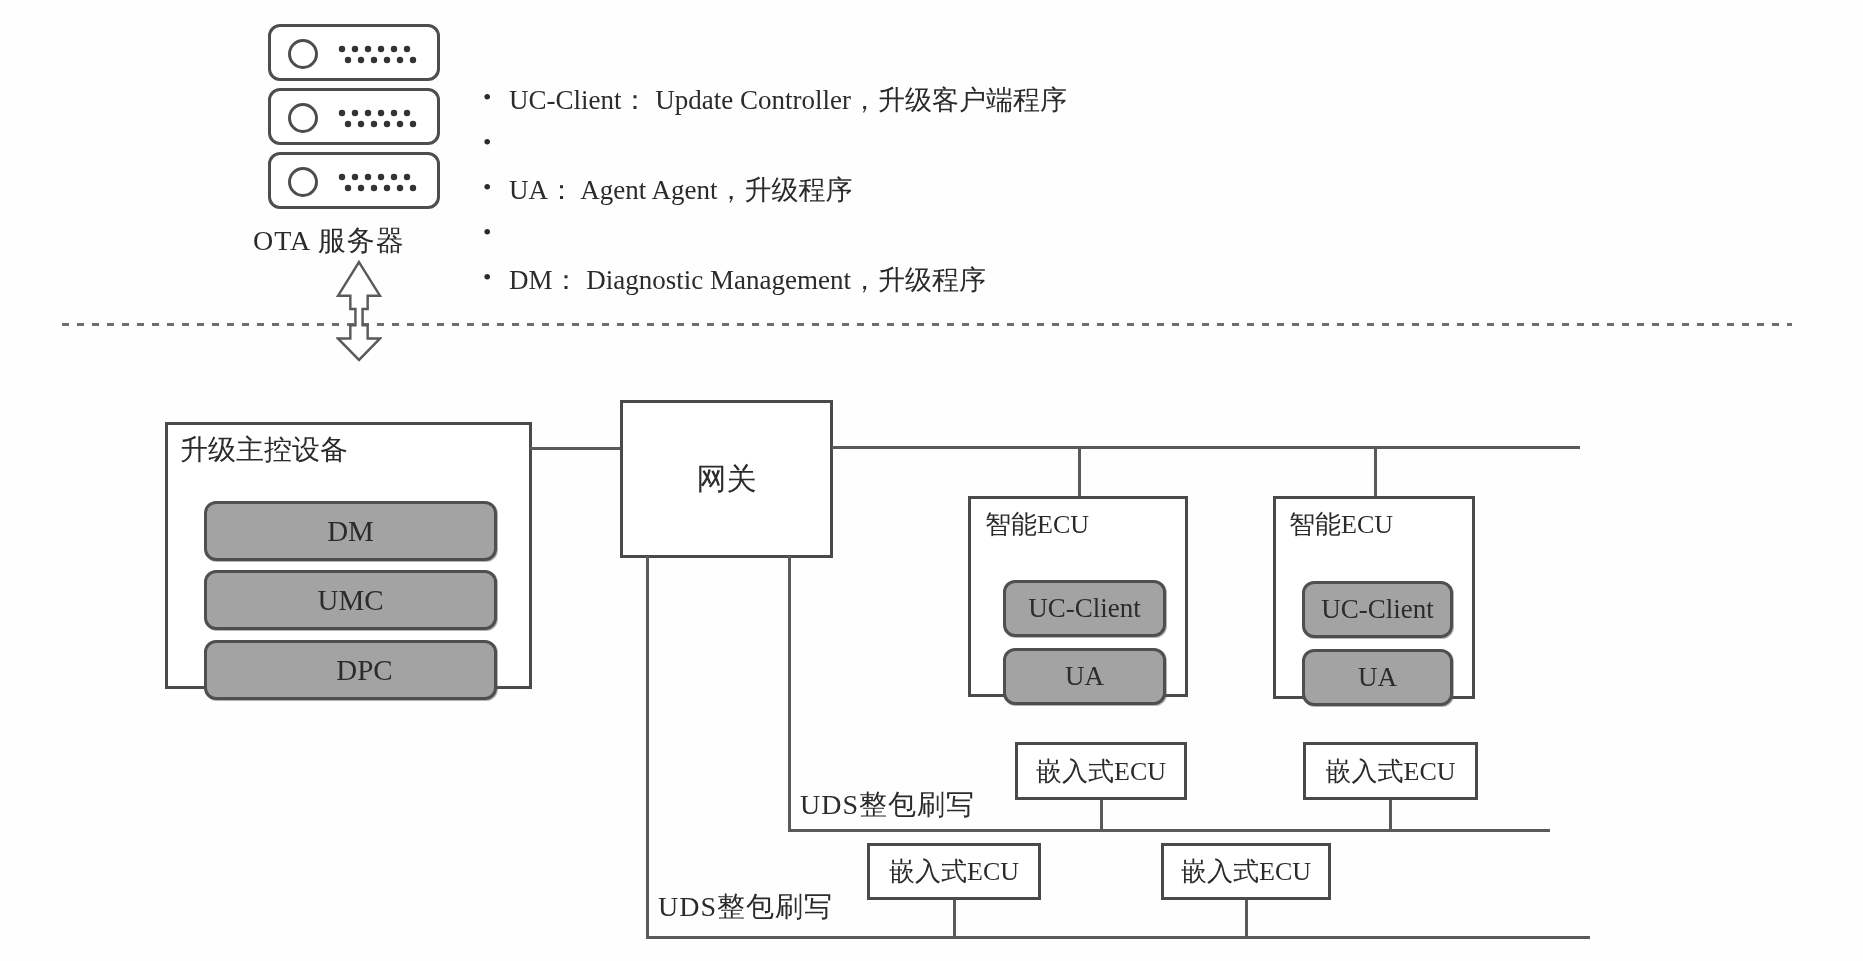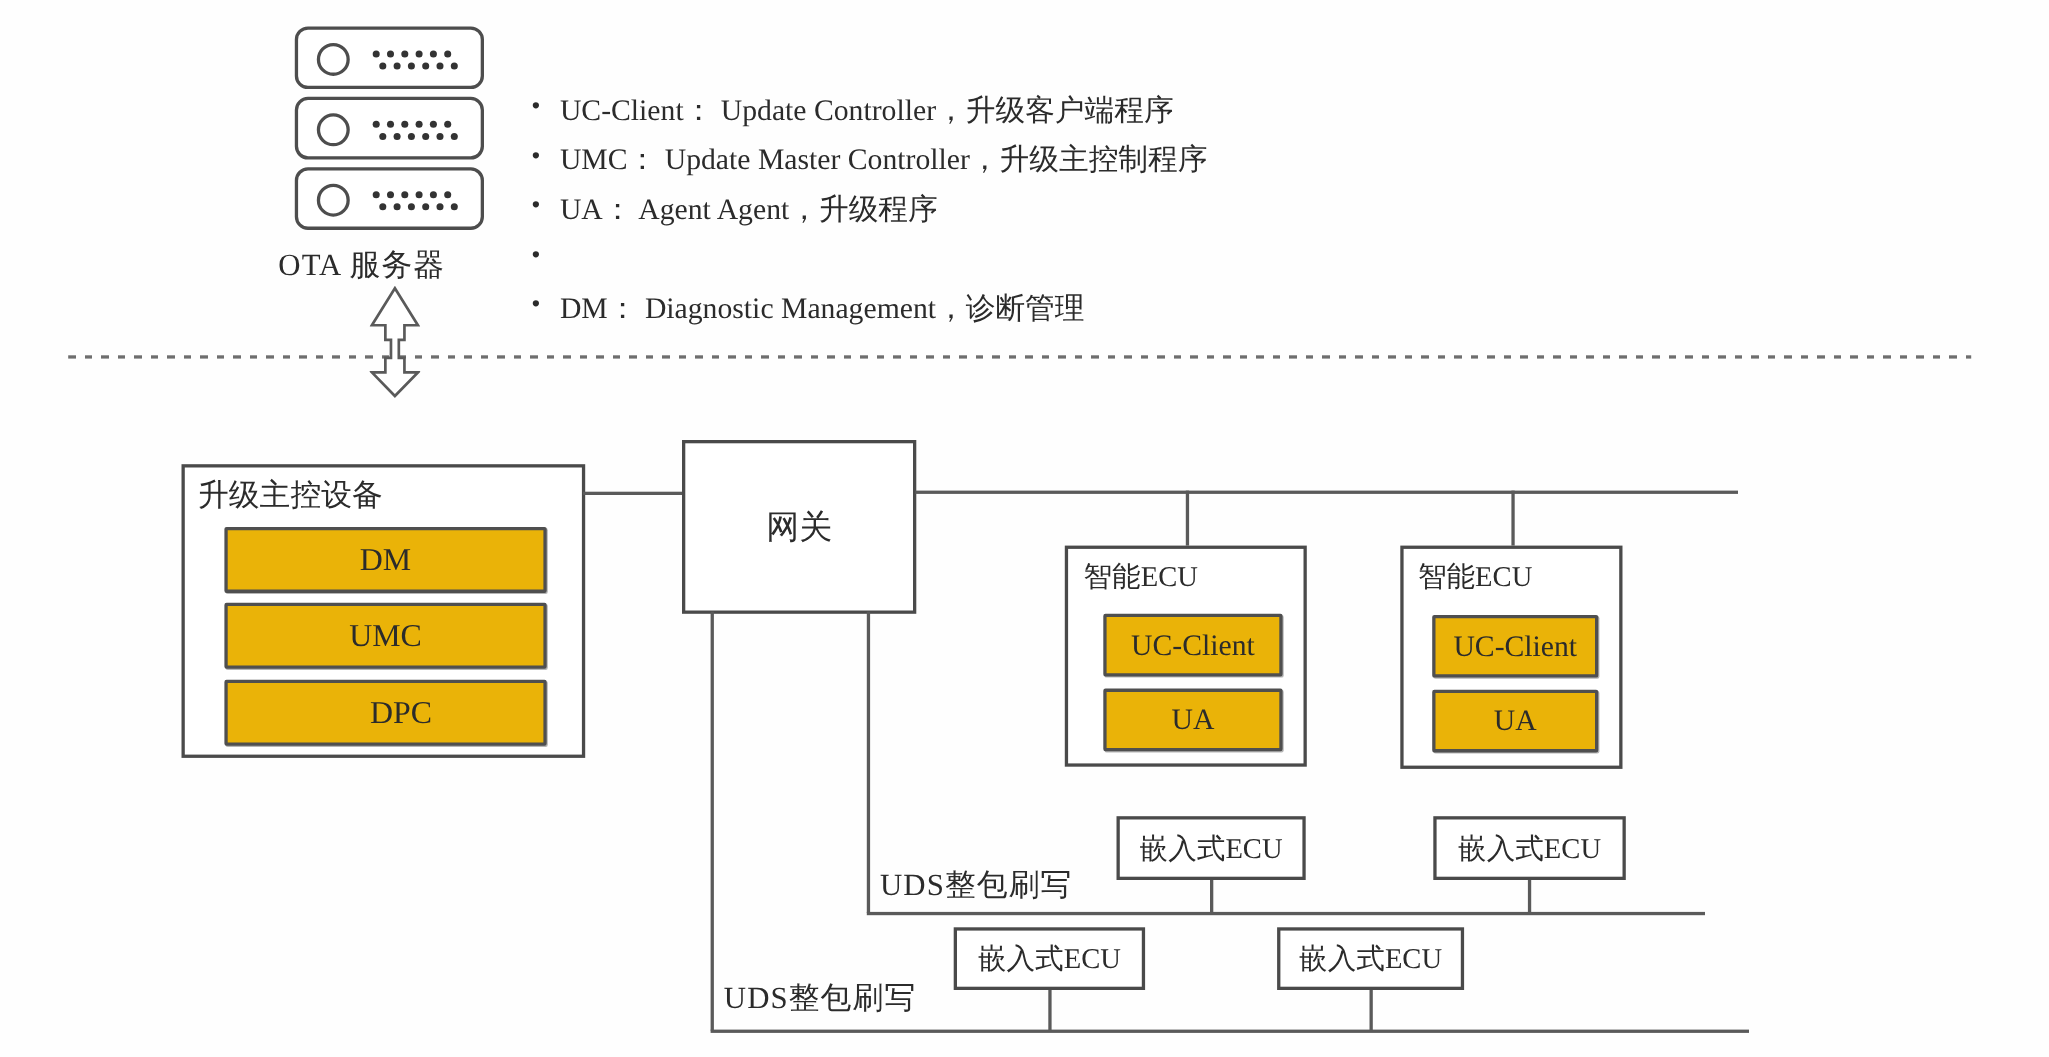--- a/index.html
+++ b/index.html
@@ -23,23 +23,23 @@
 
   
   .hline { position:absolute; height:2.5px; background:#5a5a5a; }
   .vline { position:absolute; width:2.5px; background:#5a5a5a; }
   .dashline { position:absolute; height:3px;
     background:repeating-linear-gradient(90deg,#6e6e6e 0 7px,transparent 7px 15px); }
 
   
   .node { position:absolute; border:3px solid #4a4a4a; background:#fff; }
   .node.thick { border-width:3.5px; }
-  .inner-box { position:absolute; border:3px solid #4f4f4f; background:#eab308;
-    display:flex; align-items:center; justify-content:center; border-radius:2px;
-    box-shadow:1px 1px 0 rgba(90,90,90,.45); }
+  .inner-box { position:absolute; border:3px solid #4f4f4f; background:#a3a3a3;
+    display:flex; align-items:center; justify-content:center; border-radius:12px;
+    box-shadow:1px 1px 0 rgba(90,90,90,.45);margin-top:22px; }
   .node-title { position:absolute; white-space:nowrap; }
   .center-label { width:100%; height:100%; display:flex; align-items:center; justify-content:center; }
   .uds-label { position:absolute; font-size:28px; white-space:nowrap; letter-spacing:1px; }
 </style>
 </head>
 <body>
 
 <div id="canvas">
 
   <div class="abs" style="left:268px; top:24px; width:172px; height:195px;">
@@ -103,32 +103,31 @@
   </div>
   <div class="abs server-label" style="left:253px; top:222px; width:200px;">OTA 服务器</div>
 
   <div class="abs" style="left:483px; top:82px;">
     <div class="legend-item">
       <span class="legend-bullet">•</span>
       <span>UC-Client： Update Controller，升级客户端程序</span>
     </div>
     <div class="legend-item">
       <span class="legend-bullet">•</span>
-      <span>UMC： Update Master Controller，升级主控制程序</span>
     </div>
     <div class="legend-item">
       <span class="legend-bullet">•</span>
       <span>UA： Agent Agent，升级程序</span>
     </div>
     <div class="legend-item">
       <span class="legend-bullet">•</span>
     </div>
     <div class="legend-item">
       <span class="legend-bullet">•</span>
-      <span>DM： Diagnostic Management，诊断管理</span>
+      <span>DM： Diagnostic Management，升级程序</span>
     </div>
   </div>
 
   <div class="dashline" style="left:62px; top:323px; width:1730px;"></div>
   <svg class="abs" style="left:336px; top:260px;" width="46" height="102" viewBox="0 0 45 100">
     <path d="M22.5 2 L43 35 L31 35 L31 48 L26 48 L26 64 L31 64 L31 77 L43 77 L22.5 98 L2 77 L14 77 L14 64 L19 64 L19 48 L14 48 L14 35 L2 35 Z" fill="#ffffff" stroke="#5a5a5a" stroke-width="2.4" stroke-linejoin="miter"></path>
   </svg>
 
   <div class="node thick" style="left:165px; top:422px; width:367px; height:267px;">
     <div class="node-title" style="left:12px; top:6px; font-size:28px;">升级主控设备</div>

